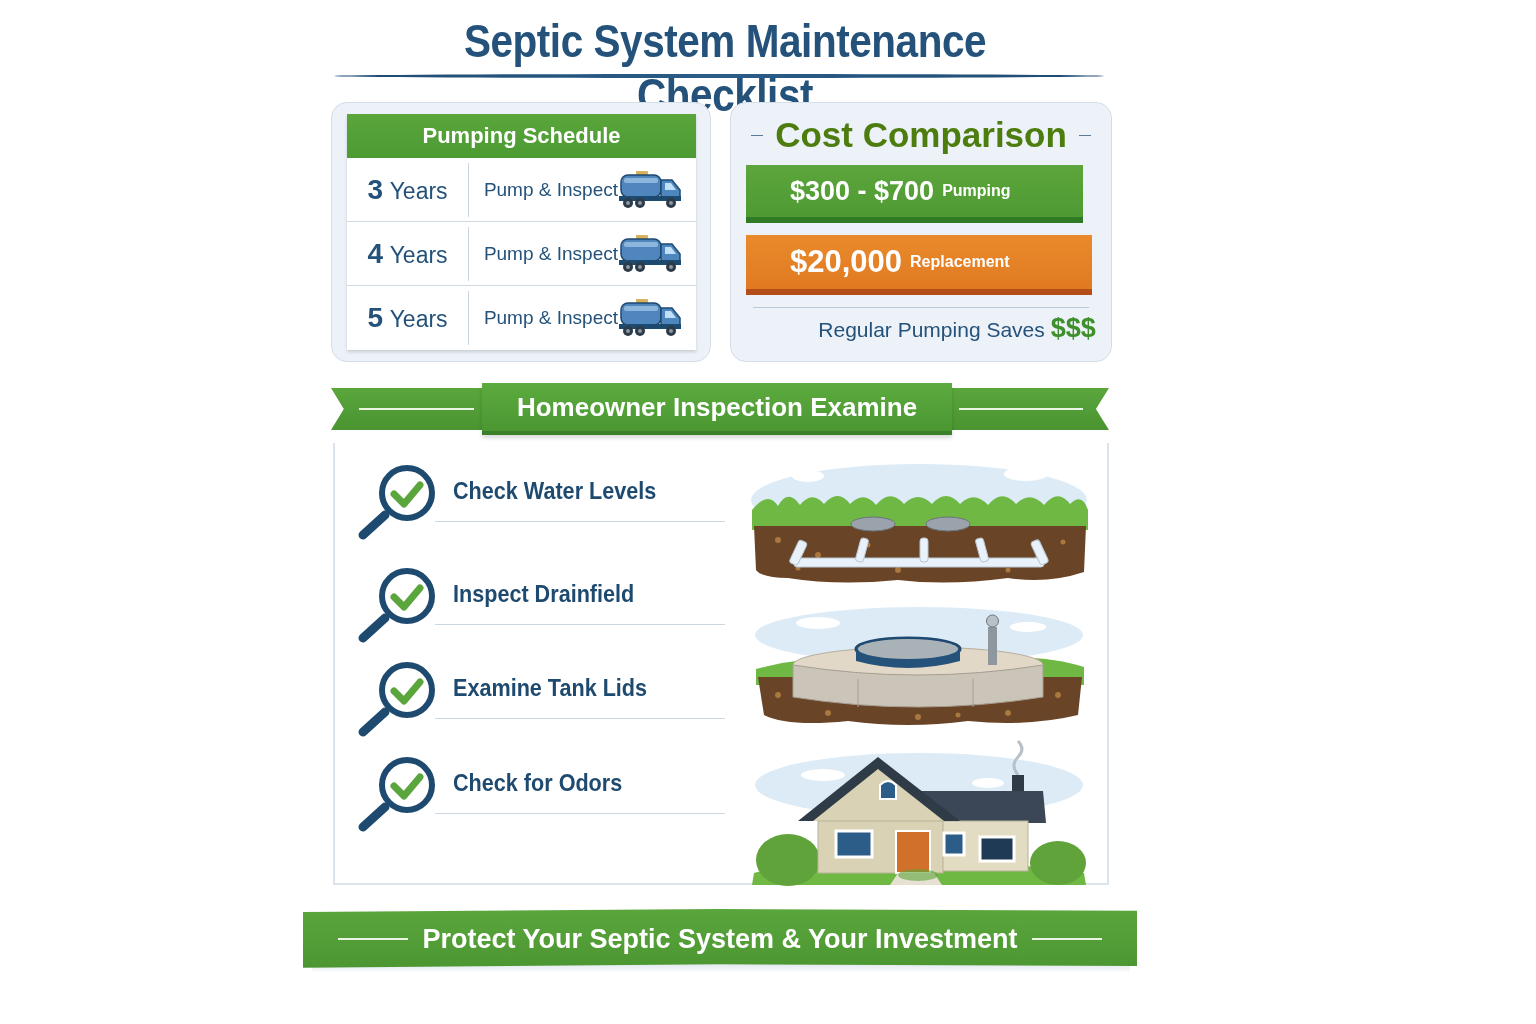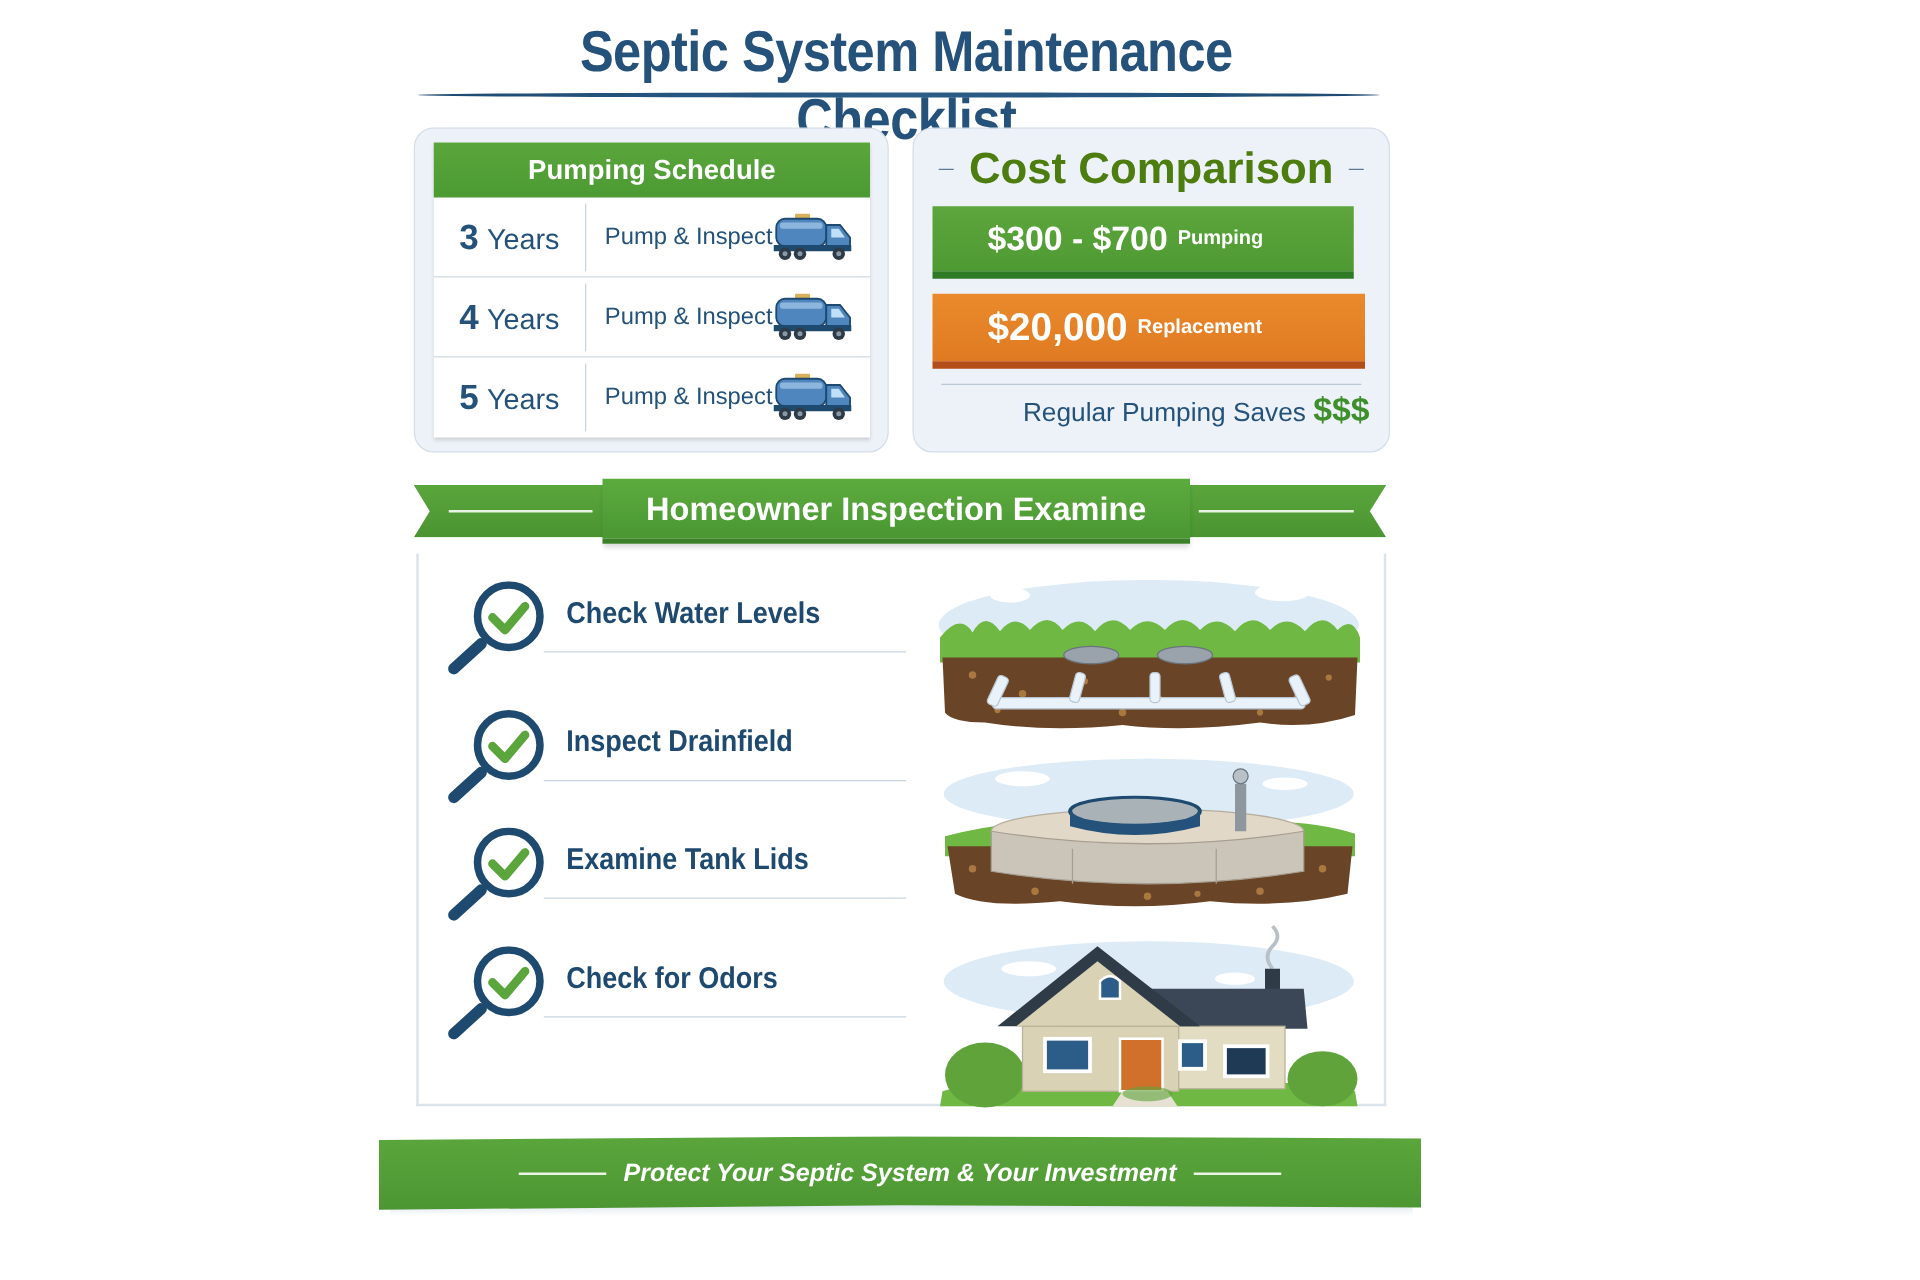--- a/index.html
+++ b/index.html
@@ -102,21 +102,21 @@
   .scene { position: absolute; left: 748px; width: 342px; }
 
   
   .footer-banner {
     position: absolute; left: 303px; top: 909px; width: 834px; height: 60px;
     background: linear-gradient(180deg,#5aa63c,#4c9632);
     clip-path: polygon(0 5%,50% 0,100% 3%,100% 95%,50% 92%,0 98%);
     display: flex; align-items: center; justify-content: center;
   }
   .footer-banner .fline { width: 70px; height: 2px; background: #eaf4e4; margin: 0 14px; }
-  .footer-banner .ftext { color: #fff; font-weight: bold; font-style: italic; font-size: 20px; }
+  .footer-banner .ftext { color: #fff; font-weight: bold; font-size: 27px; }
   .footer-shadow {
     position: absolute; left: 312px; top: 963px; width: 818px; height: 10px;
     background: linear-gradient(180deg,#dde6ec,#ffffff);
   }
 </style>
 </head>
 <body>
 
 <div class="title">Septic System Maintenance Checklist</div>
 <div class="title-underline"></div>

